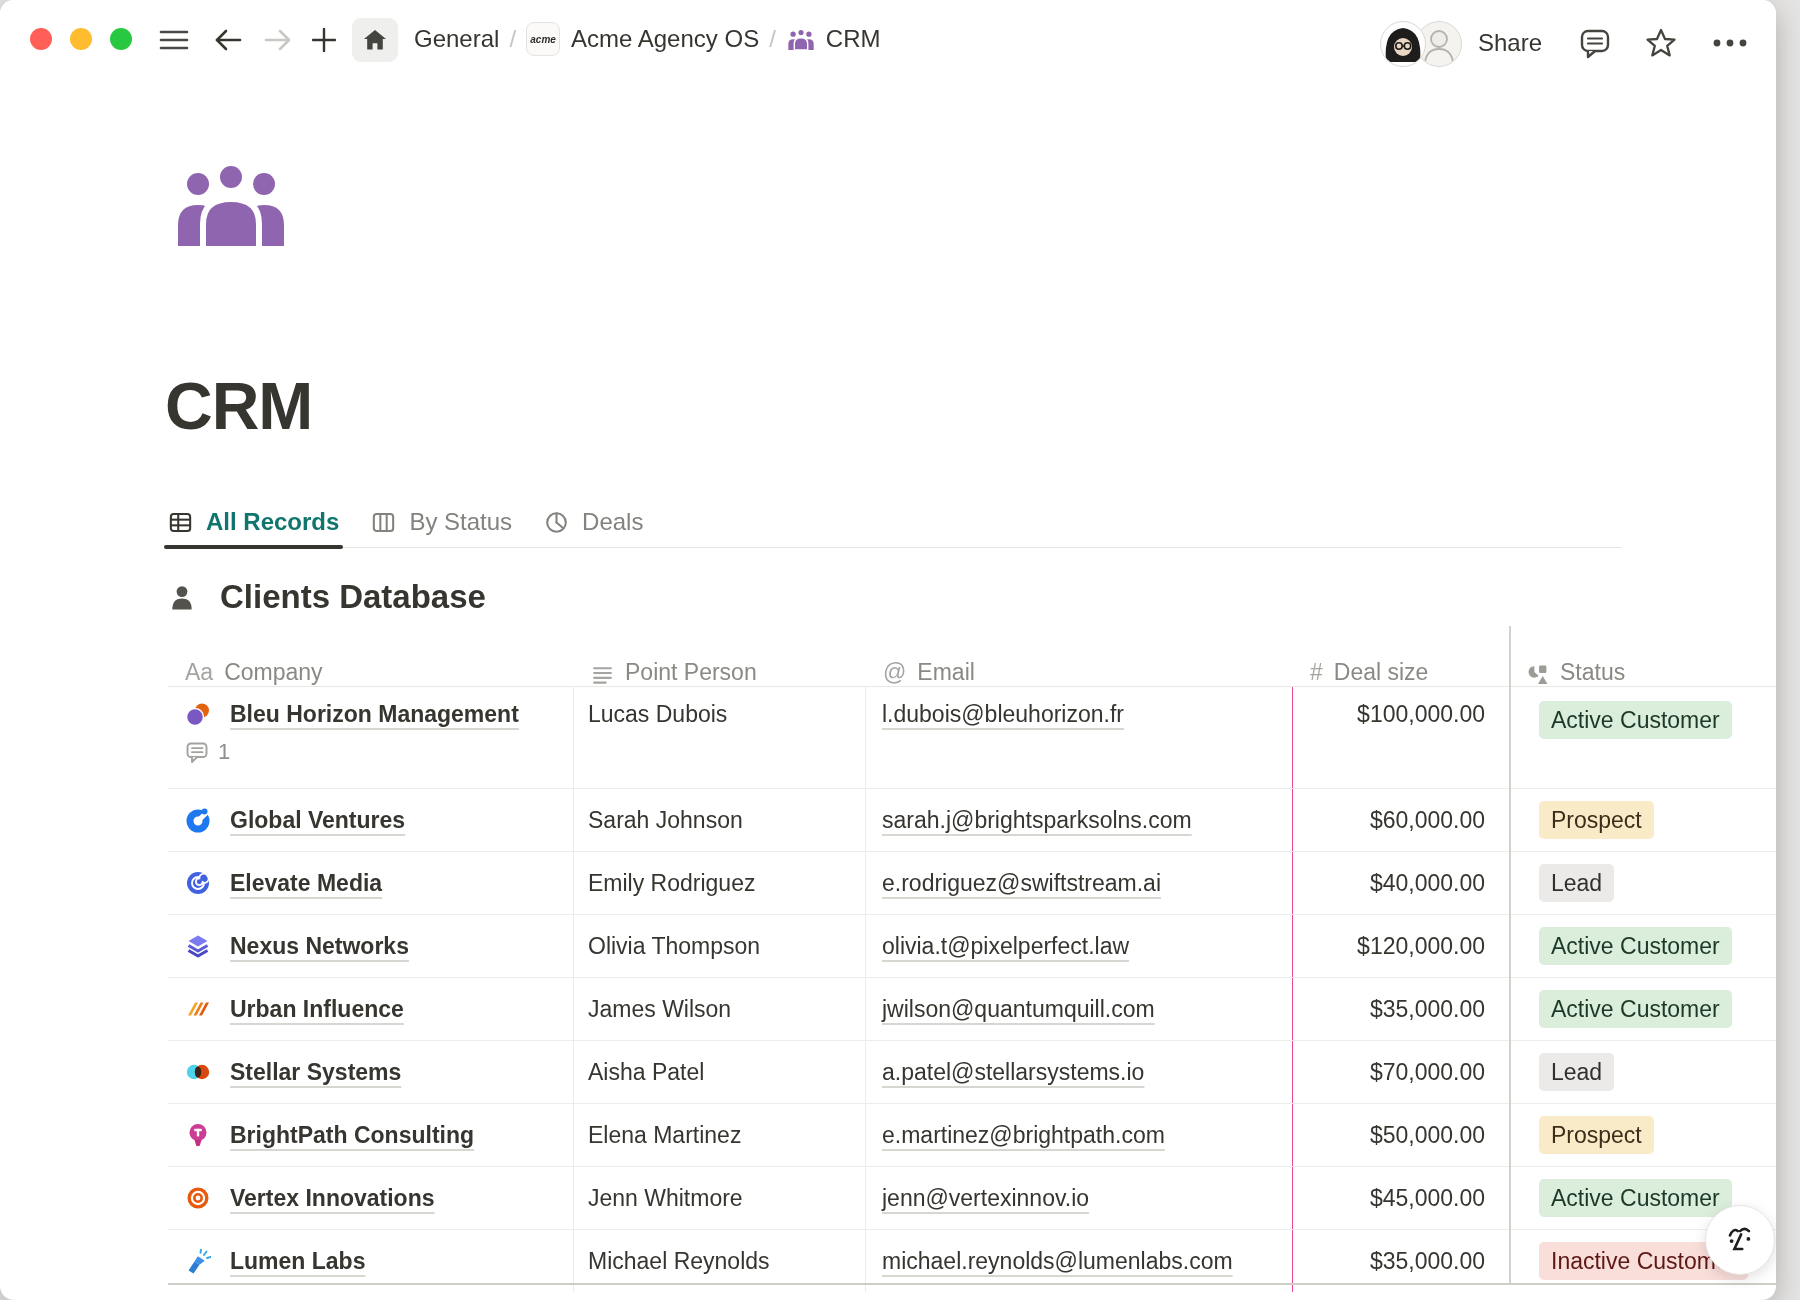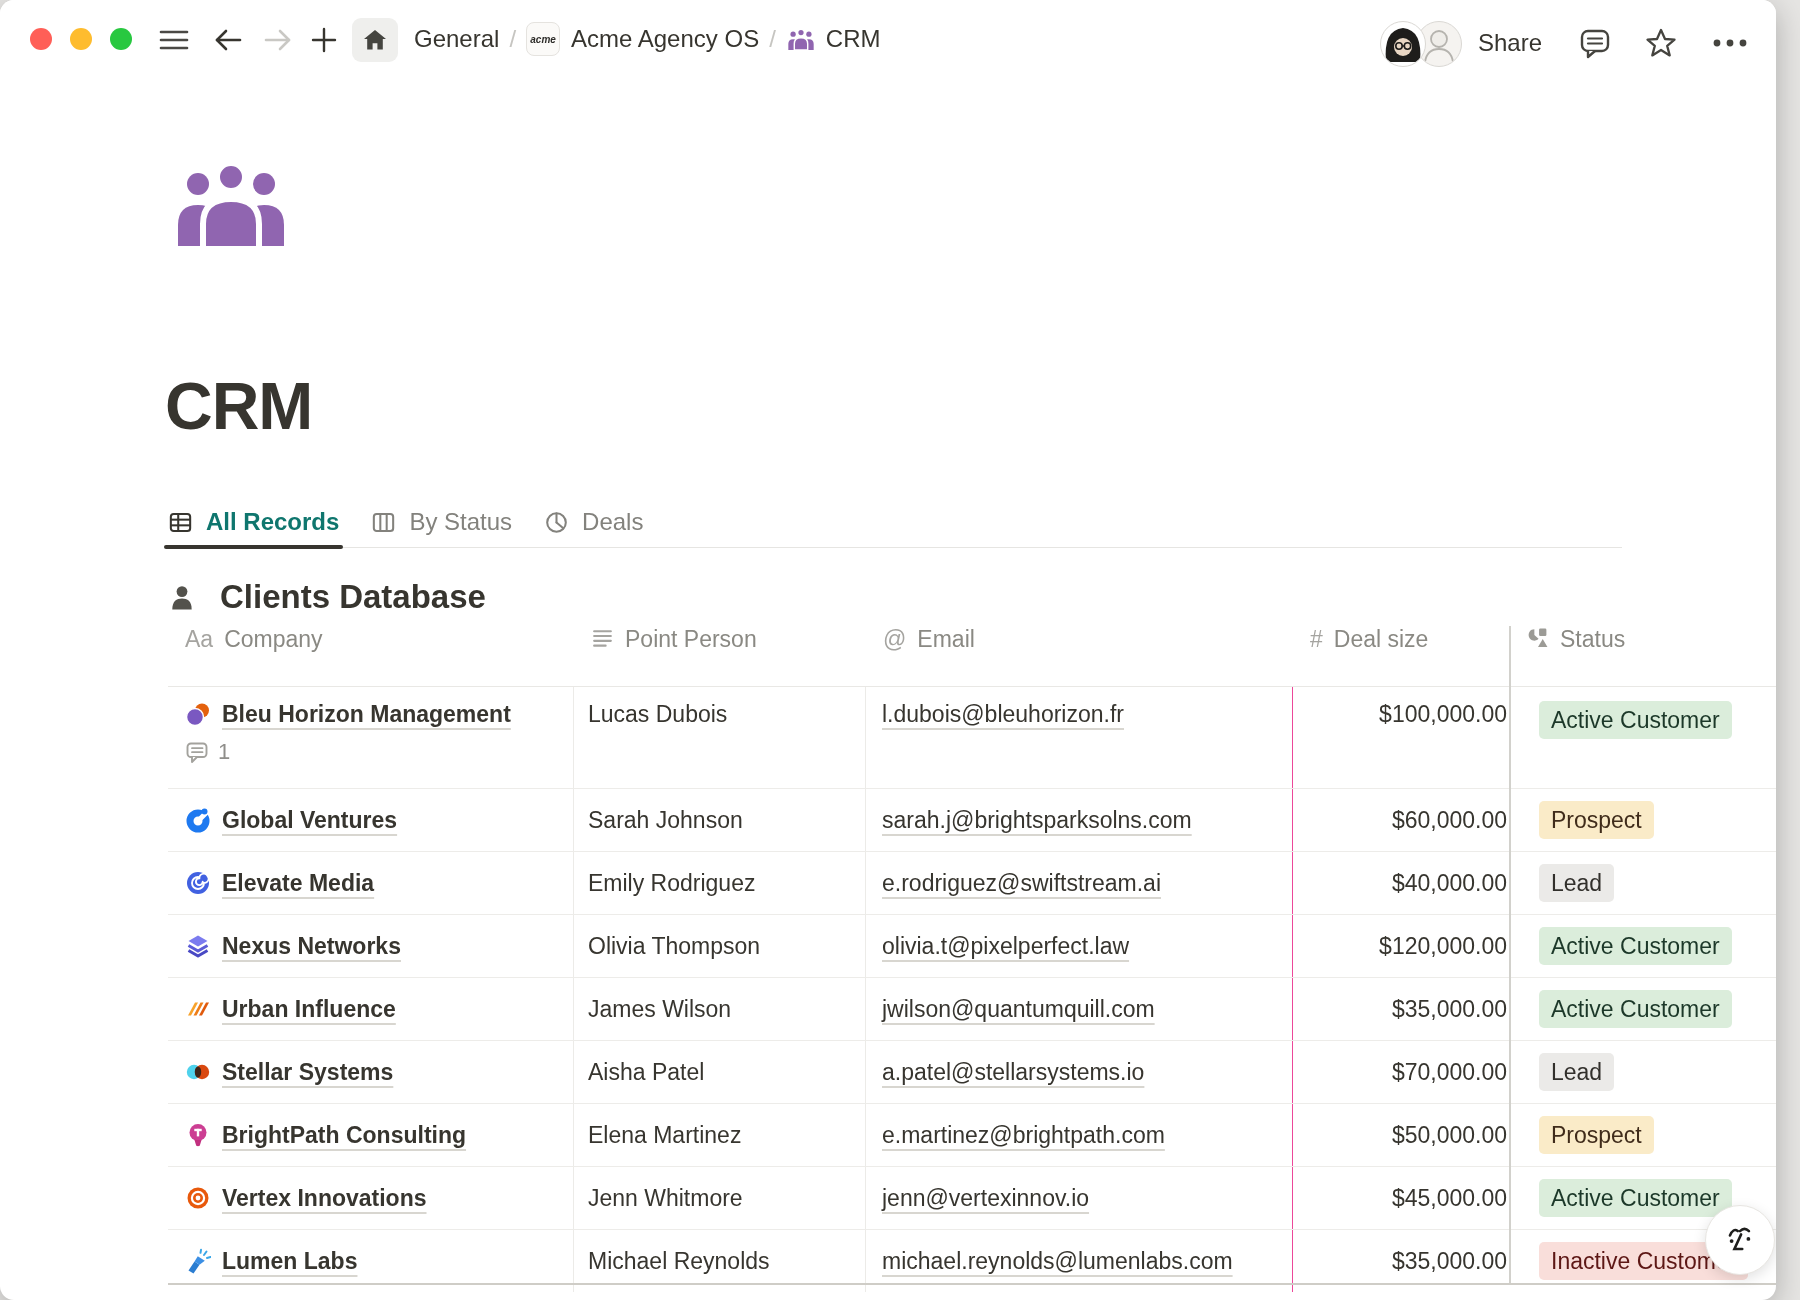--- a/index.html
+++ b/index.html
@@ -29,37 +29,37 @@
   .tabs{position:absolute;left:168px;top:497px;width:1454px;height:50px;border-bottom:1px solid #E6E5E2;display:flex;gap:32px;}
   .tab{display:flex;align-items:center;gap:13px;height:50px;font-size:24px;color:#83827D;position:relative;}
   .tab.active{color:#0f766e;font-weight:700;}
   .tab.active::after{content:"";position:absolute;left:-4px;right:-4px;bottom:-2px;height:4px;background:#37352F;border-radius:2px;}
   .db-header{position:absolute;left:168px;top:578px;display:flex;align-items:center;gap:24px;}
   .db-title{font-size:33px;font-weight:700;color:#37352F;}
   
   .table{position:absolute;left:168px;top:626px;width:1617px;}
   .thead,.trow{display:grid;grid-template-columns:406px 292px 427px 216px 276px;}
   .thead{height:60px;border-bottom:1px solid #E9E8E5;}
-  .th{display:flex;align-items:flex-start;gap:11px;padding-left:17px;font-size:23px;color:#8A8983;overflow:hidden;white-space:nowrap;}
+  .th{display:flex;align-items:flex-end;gap:11px;padding-left:17px;font-size:23px;color:#8A8983;overflow:hidden;white-space:nowrap;}
   .th.th-deal{padding-left:17px;}
   .th .glyph{font-size:23px;color:#A5A4A0;}
   .trow{height:62px;border-top:1px solid #EDECE9;}
   .trow:first-of-type{border-top:none;}
   .trow.tall{height:101px;}
   .cell{display:flex;align-items:center;overflow:hidden;white-space:nowrap;font-size:23px;color:#37352F;}
   .c-company{border-right:1px solid #ECEBE8;padding-left:17px;flex-direction:column;align-items:flex-start;justify-content:center;}
   .trow.tall .cell{align-items:flex-start;padding-top:14px;}
   .trow.tall .c-company{justify-content:flex-start;}
   .c-person{border-right:1px solid #ECEBE8;padding-left:14px;}
   .c-email{border-right:1px solid #ec4899;padding-left:16px;}
-  .c-deal{justify-content:flex-end;padding-right:2px;}
+  .c-deal{justify-content:flex-end;padding-right:24px;}
   .c-status{padding-left:30px;border-right:1px solid #ECEBE8;}
   .trow.tall .c-deal{justify-content:flex-end;}
   .company-line{display:flex;align-items:center;gap:11px;}
-  .company-name{font-weight:600;text-decoration:underline;text-decoration-color:#D8D6D0;text-underline-offset:6px;text-decoration-thickness:1.5px;}
+  .company-name{font-weight:600;text-decoration:underline;text-decoration-color:#D8D6D0;text-underline-offset:6px;text-decoration-thickness:1.5px;margin-left:8px;}
   .email-link{text-decoration:underline;text-decoration-color:#D8D6D0;text-underline-offset:6px;text-decoration-thickness:1.5px;}
   .comment-line{display:flex;align-items:center;gap:9px;margin-top:11px;color:#8F8E8A;font-size:22px;}
   .badge{display:inline-block;padding:4px 12px;border-radius:5px;font-size:23px;line-height:30px;}
   .table-bottom{position:absolute;left:168px;top:1283px;width:1617px;height:2px;background:#CFCDC7;}
   .frozen-divider{position:absolute;left:1509px;top:626px;width:2px;height:657px;background:#D2D1CC;}
   .logo{width:26px;height:26px;display:inline-flex;flex:none;}
   
   .ai-btn{position:absolute;left:1705px;top:1205px;width:68px;height:68px;border-radius:50%;background:#fff;border:1px solid #E8E6E2;box-shadow:0 4px 14px rgba(0,0,0,.12);display:flex;align-items:center;justify-content:center;z-index:5;}
 </style>
 </head>

